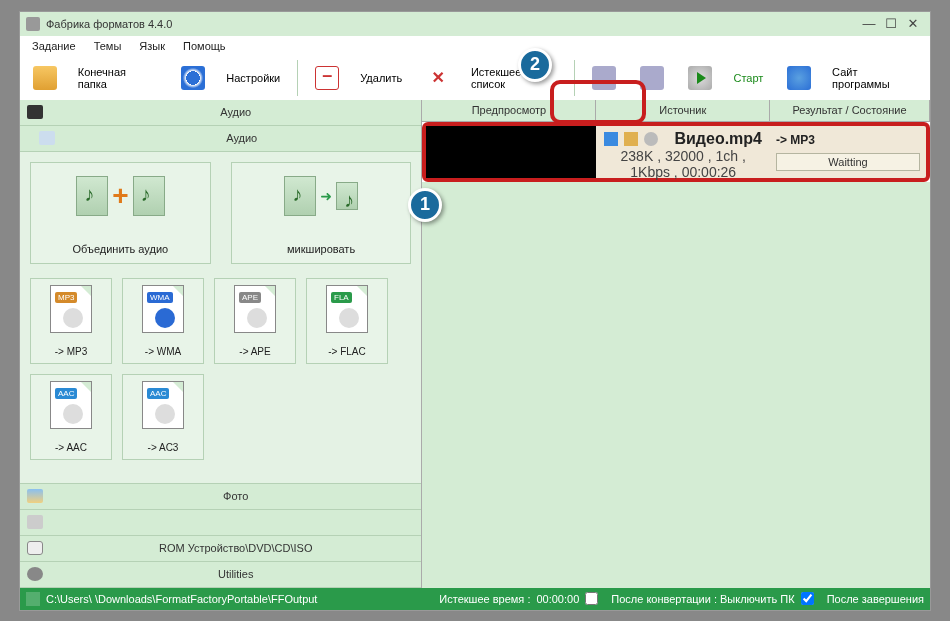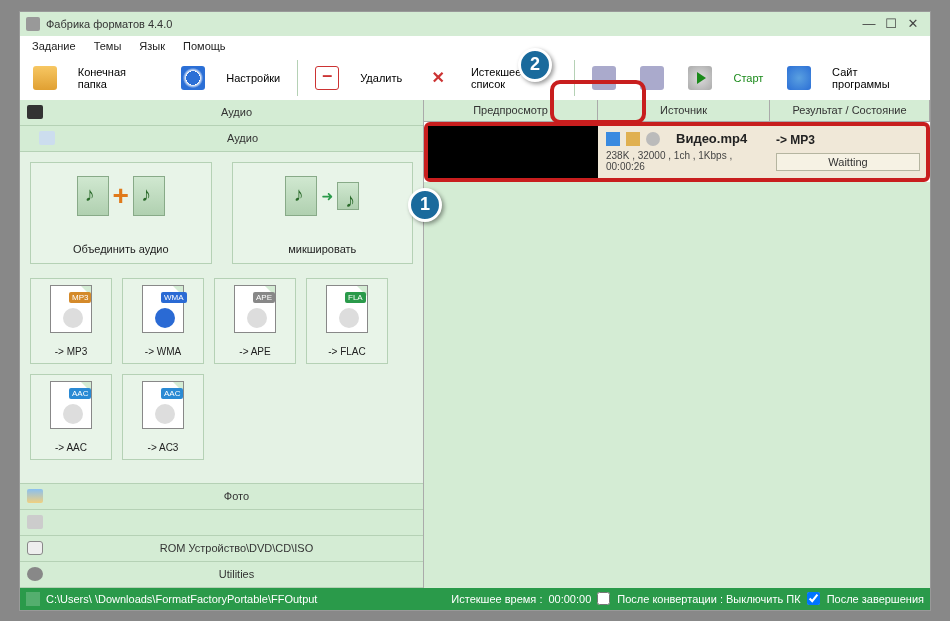--- a/index.html
+++ b/index.html
@@ -40,45 +40,45 @@
   .bigtile { flex:1; border:1px solid #b5d1b5; background:#e8f4e8; text-align:center; padding:8px 4px; }
   .bigtile .bigimg { height:50px; display:flex; align-items:center; justify-content:center; gap:4px; }
   .note-ic { width:32px; height:40px; background:linear-gradient(#d0e8d0,#b0d0b0); border:1px solid #8a8; position:relative; }
   .note-ic::after{content:"♪"; color:#2a6a2a; font-size:20px; position:absolute; left:7px; top:6px;}
   .plus { color:#e07a1a; font-size:28px; font-weight:bold; }
   .bigtile .biglabel { margin-top:22px; color:#222; }
   .smallgrid { display:flex; flex-wrap:wrap; gap:10px; }
   .smalltile { width:82px; height:86px; border:1px solid #b5d1b5; background:#e8f4e8; text-align:center; padding:6px 2px; display:flex; flex-direction:column; align-items:center; justify-content:space-between;}
   .fileic { width:42px; height:48px; background:#fff; border:1px solid #888; position:relative; }
   .fileic::before{content:""; position:absolute; top:0; right:0; border-left:10px solid transparent; border-top:10px solid #d4ecd4;}
-  .fileic .tag { position:absolute; top:6px; left:18px; padding:1px 3px; font-size:8px; color:#fff; border-radius:2px;}
+  .fileic .tag { position:absolute; top:6px; left:4px; padding:1px 3px; font-size:8px; color:#fff; border-radius:2px;}
   .tag.mp3{background:#d48a2a;} .tag.wma{background:#2a6ad4;} .tag.ape{background:#888;}
   .tag.fla{background:#2a9a4a;} .tag.aac{background:#2a8ad4;}
   .fileic .sub { position:absolute; bottom:4px; left:12px; width:20px; height:20px; border-radius:50%; background:#ddd;}
   .smalltile .slabel { color:#222; font-size:10px; }
   .rightpanel { flex:1; display:flex; flex-direction:column; background:#fff; }
   .colheaders { display:flex; height:22px; background:#d4ecd4; border-bottom:1px solid #aaa; }
   .colheaders div { border-right:1px solid #aaa; display:flex; align-items:center; justify-content:center; color:#333; }
   .ch1{width:174px;} .ch2{flex:1;} .ch3{width:160px;}
   .task-highlight { border:4px solid #c81e1e; border-radius:6px; margin:0; display:flex; height:60px; background:#f0e8d8;}
   .task-highlight .preview { width:170px; background:#000; }
   .task-highlight .src { flex:1; padding:4px 8px; display:flex; flex-direction:column; justify-content:space-around;}
   .srctop { display:flex; align-items:center; gap:6px; }
   .srctop .mini { width:14px; height:14px; }
   .mini.info{background:#3a8ae0;} .mini.fold{background:#e0b050;} .mini.gear{background:#bbb; border-radius:50%;}
-  .srctop .fname { font-weight:bold; margin-left:10px; color:#222; font-size:13px;}
-  .srcbot { color:#444; text-align:left; font-size:10px;}
+  .srctop .fname { font-weight:bold; margin-left:10px; color:#222; font-size:16px;}
+  .srcbot { color:#444; text-align:center; font-size:14px;}
   .task-highlight .res { width:156px; padding:4px 6px; display:flex; flex-direction:column; justify-content:space-around; }
   .res .rtop { font-weight:bold; color:#222; font-size:12px;}
   .res .rbot { border:1px solid #b5b5a0; background:#f6f2e4; text-align:center; padding:2px; color:#333;}
   .rightbody { flex:1; background:#d4ecd4; }
   .statusbar { height:22px; background:#2a9a4a; color:#fff; display:flex; align-items:center; padding:0 6px; font-size:10px; gap:6px;}
   .statusbar .sicon{width:14px;height:14px;background:#fff3;}
   .statusbar .flex1{flex:1;}
-  .statusbar label{display:flex;align-items:center;gap:7px;}
+  .statusbar label{display:flex;align-items:center;gap:13px;}
   .vdiv{width:1px; height:36px; background:#b5d1b5; margin:0 2px;}
   .catimg { width:16px; height:14px; background:#999; border-radius:2px;}
   .catimg.pic{background:linear-gradient(#8ac0f0,#f0d080);}
   .catimg.doc{background:#ccc;}
   .catimg.rom{background:#eee; border:1px solid #888; border-radius:3px;}
   .catimg.util{background:#888; border-radius:50%;}
   .catimg.vid{background:#333;}
   .catimg.aud{background:#cde; }
 </style>
 </head>

